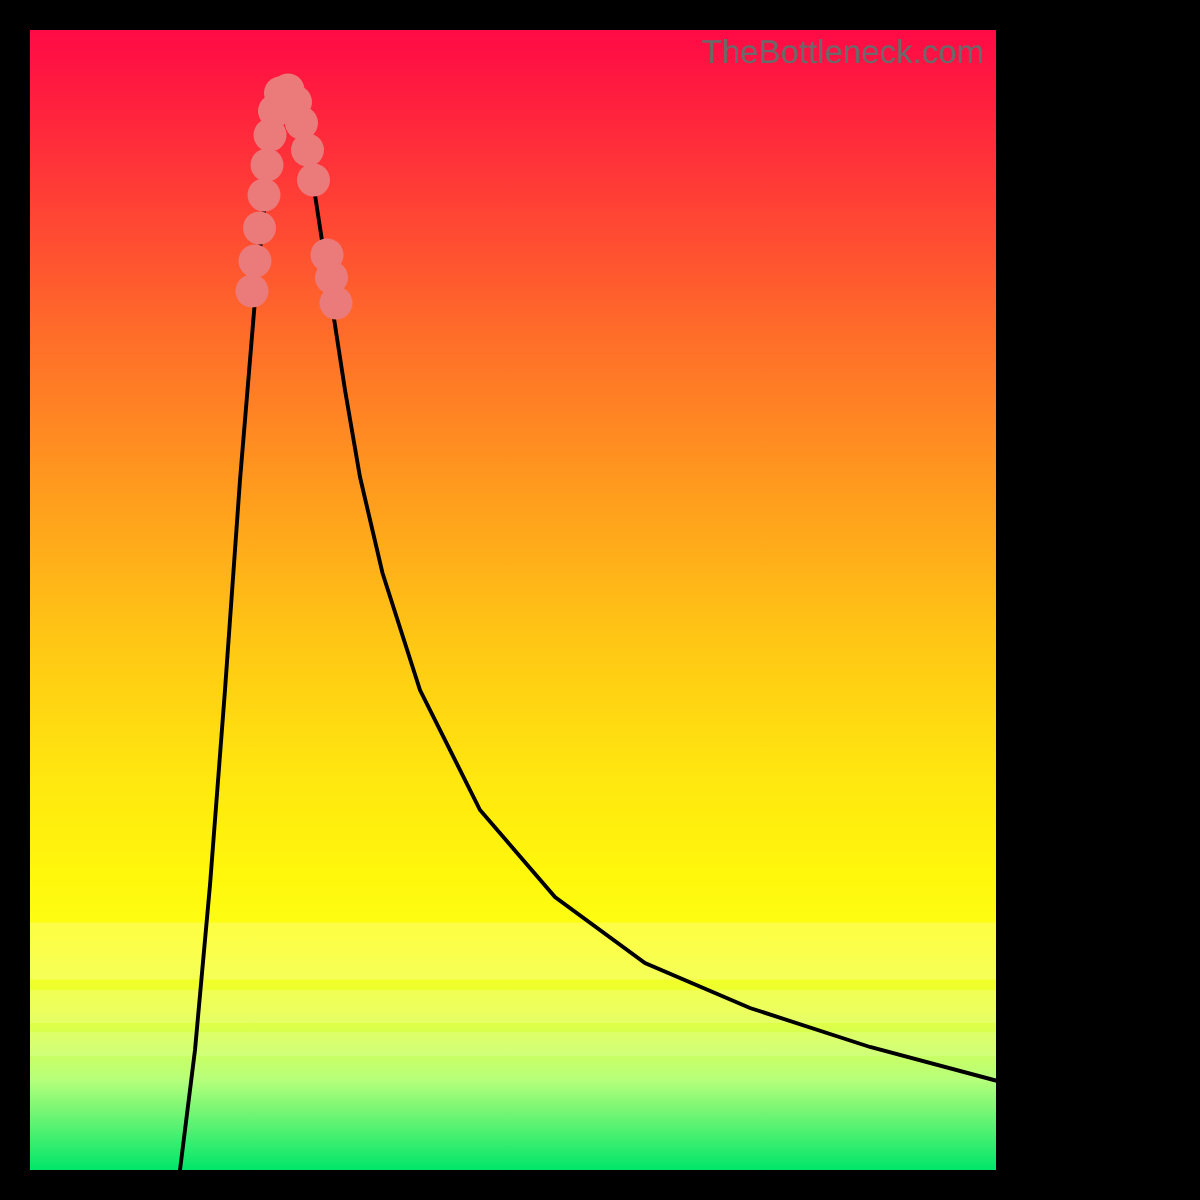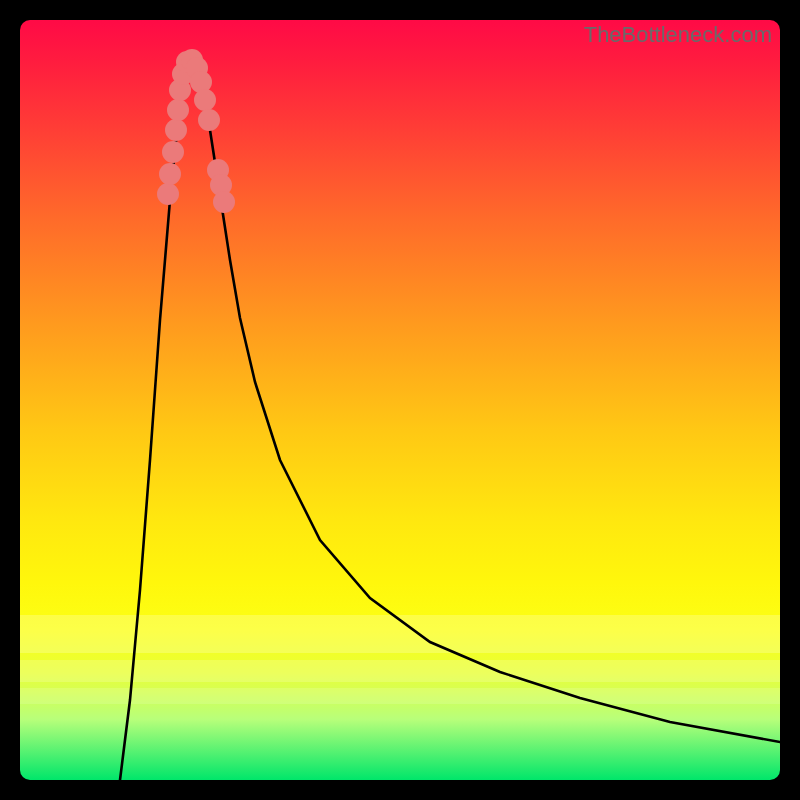--- a/index.html
+++ b/index.html
@@ -8,37 +8,36 @@
     width: 800px;
     height: 800px;
     background: #000;
     overflow: hidden;
     font-family: Arial, Helvetica, sans-serif;
   }
   .frame {
     position: absolute;
     left: 20px;
     top: 20px;
-    width: 760px;
+    width: 644px;
     height: 760px;
     background: linear-gradient(to bottom,
       #ff0a46 0%,
       #ff1e3e 6%,
       #ff3c36 14%,
       #ff6a2a 26%,
       #ff9a1e 40%,
       #ffc814 54%,
       #ffe80f 66%,
       #fff70c 74%,
       #fcff14 80%,
       #e8ff3a 86%,
       #b8ff7a 92%,
       #00e66a 100%
     );
-    border-radius: 10px;
   }
   .watermark {
     position: absolute;
     top: 2px;
     right: 8px;
     color: #6a6a6a;
     font-size: 22px;
     font-weight: 500;
     white-space: nowrap;
     user-select: none;

